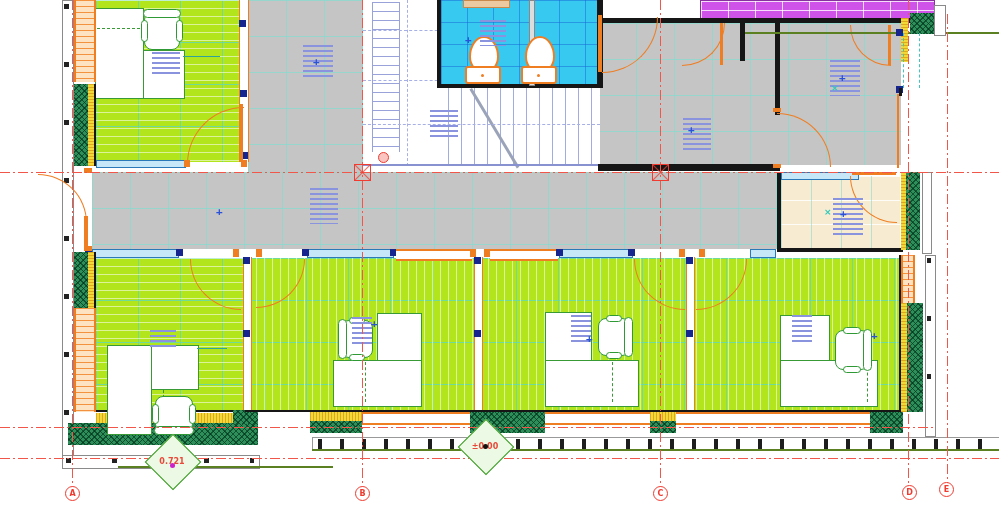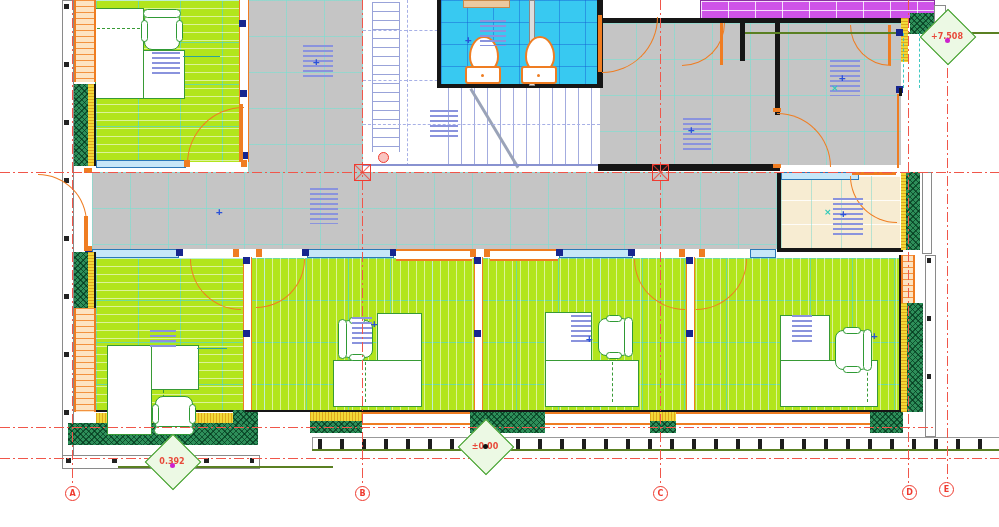--- a/index.html
+++ b/index.html
@@ -332,28 +332,23 @@
   <div class="c rlv" style="left:660px;top:0;height:487px"></div>
   <div class="c rlv" style="left:908px;top:0;height:486px"></div>
   <div class="c rlv" style="left:947px;top:14px;height:469px"></div>
   <div class="c rlh" style="left:0;top:172px;width:999px"></div>
   <div class="c rlh" style="left:0;top:427px;width:935px"></div>
   <div class="c rlh" style="left:0;top:458px;width:999px"></div>
   <div class="c gridmark" style="left:354px;top:164px;width:15px;height:15px"></div>
   <div class="c gridmark" style="left:652px;top:164px;width:15px;height:15px"></div>
   <div class="c target" style="left:378px;top:152px"></div>
 
-  <div class="c diaw" style="left:919px;top:8px">
-    <div class="dia"></div>
-    <div class="dialabel">+7.508</div>
-    <div class="diadot" style="left:26px;top:30px;background:#cc22cc"></div>
-  </div>
   <div class="c diaw" style="left:144px;top:433px">
     <div class="dia"></div>
-    <div class="dialabel">0.392</div>
+    <div class="dialabel">0.721</div>
     <div class="diadot" style="left:26px;top:30px;background:#cc22cc"></div>
   </div>
   <div class="c diaw" style="left:457px;top:418px">
     <div class="dia"></div>
     <div class="dialabel">±0.00</div>
     <div class="diadot" style="left:26px;top:26px;background:#111"></div>
   </div>
 
   <div class="c bubble" style="left:65px;top:486px">
       <span>A</span>

